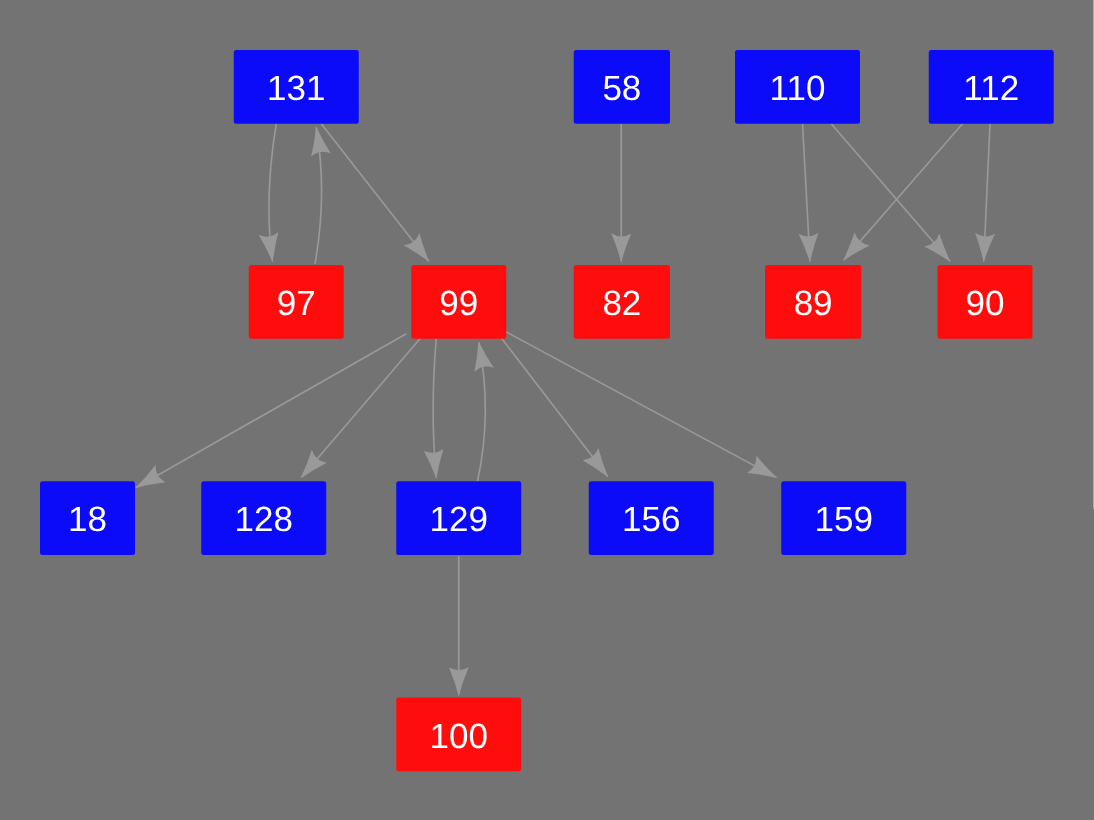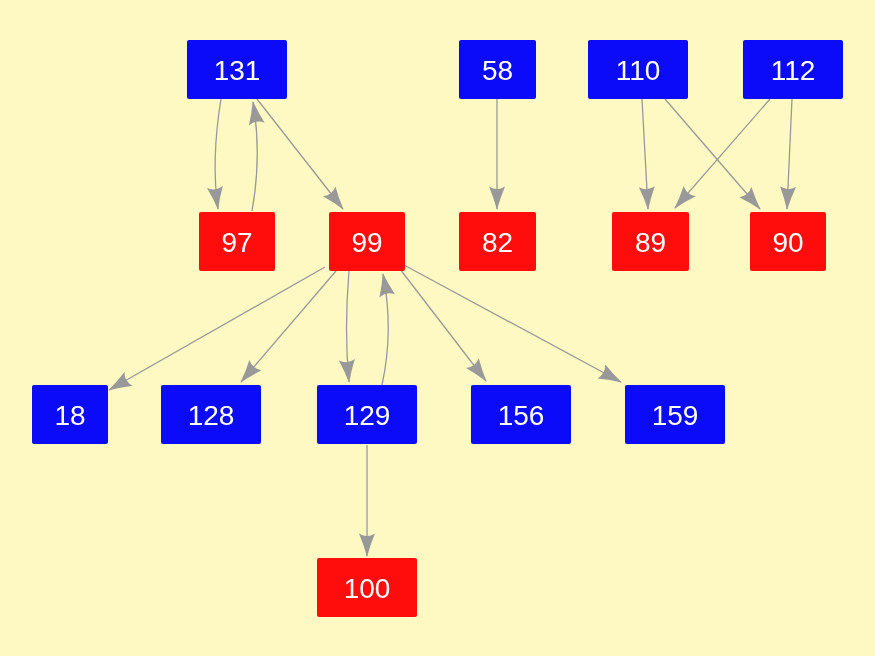--- a/index.html
+++ b/index.html
@@ -4,21 +4,21 @@
 <style>
   html, body {
     margin: 0;
     padding: 0;
     background: #ffffff;
   }
   .figure {
     position: relative;
     width: 875px;
     height: 656px;
-    background: #fef9c3;
+    background: #737373;
     overflow: hidden;
   }
   svg text {
     font-family: "Liberation Sans", sans-serif;
     font-size: 28px;
     fill: #ffffff;
   }
   svg path.edge {
     fill: none;
     stroke-width: 1.3px;

